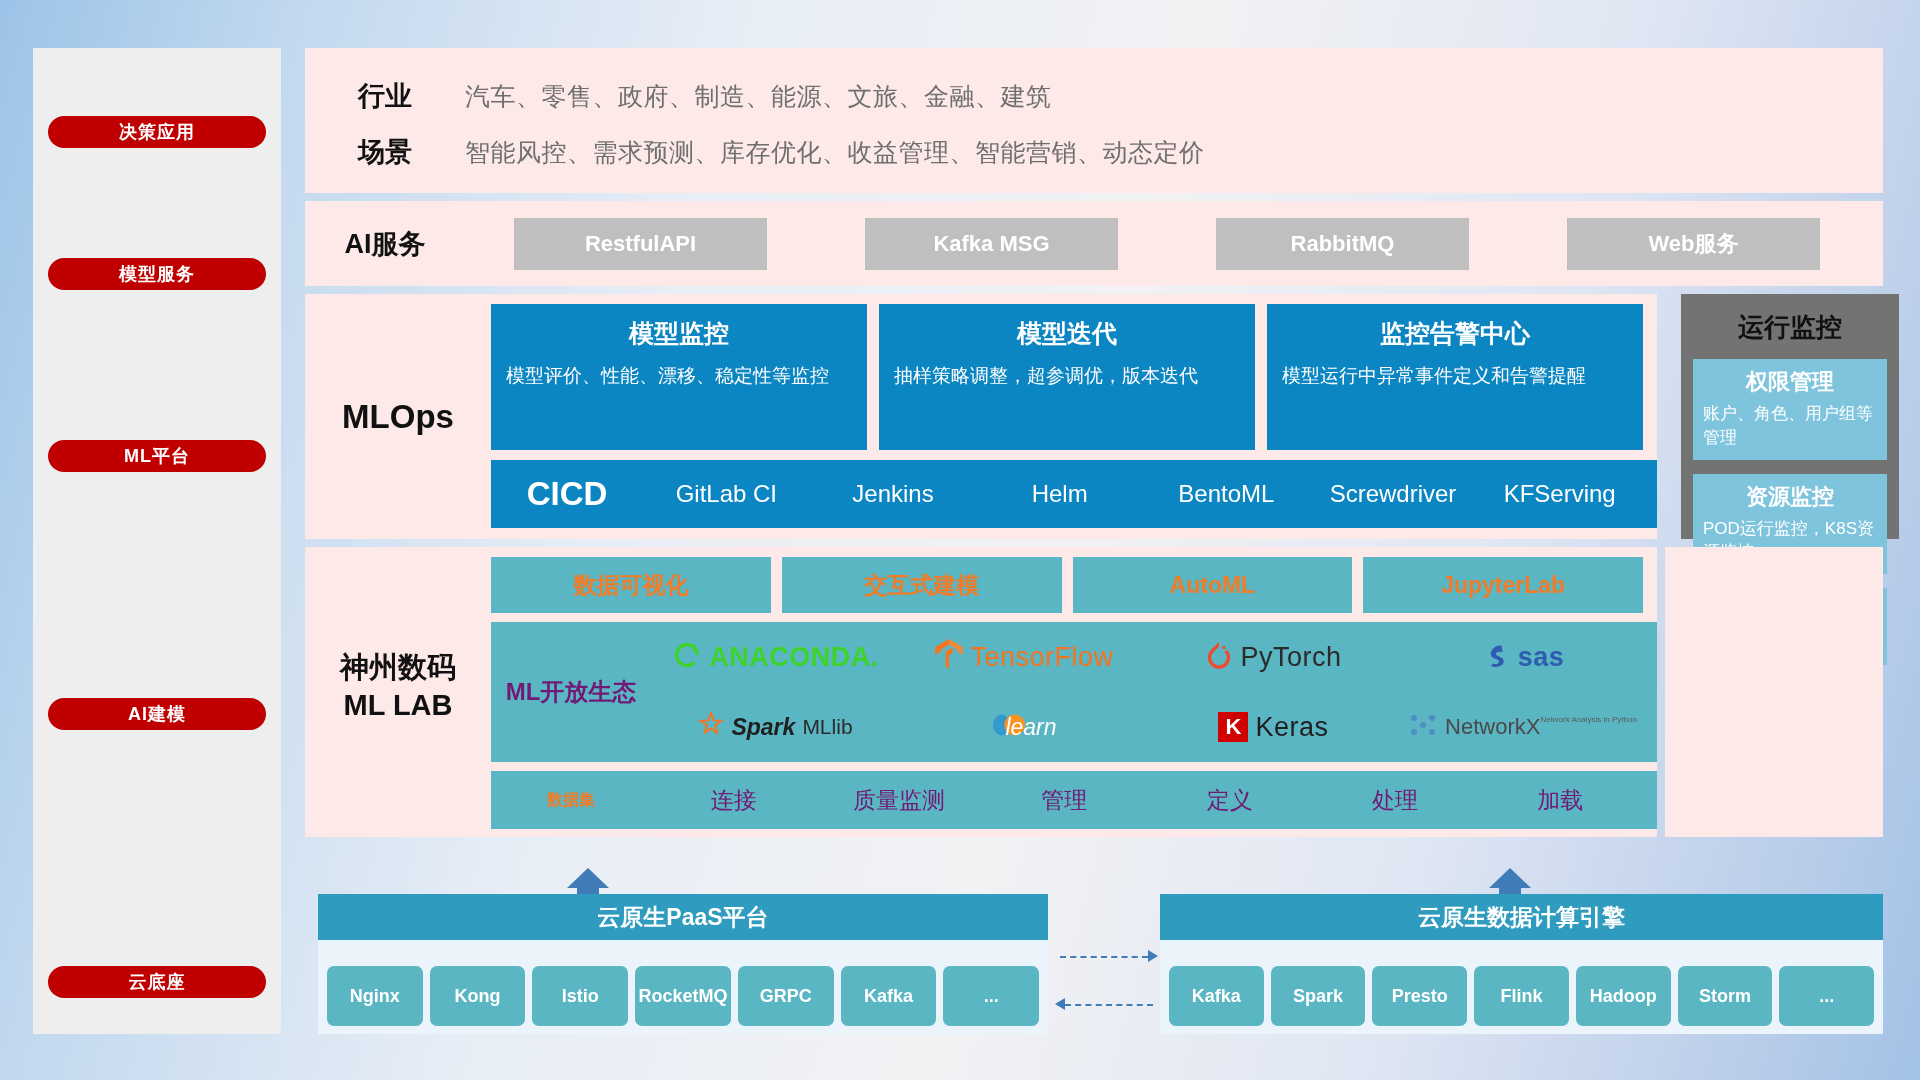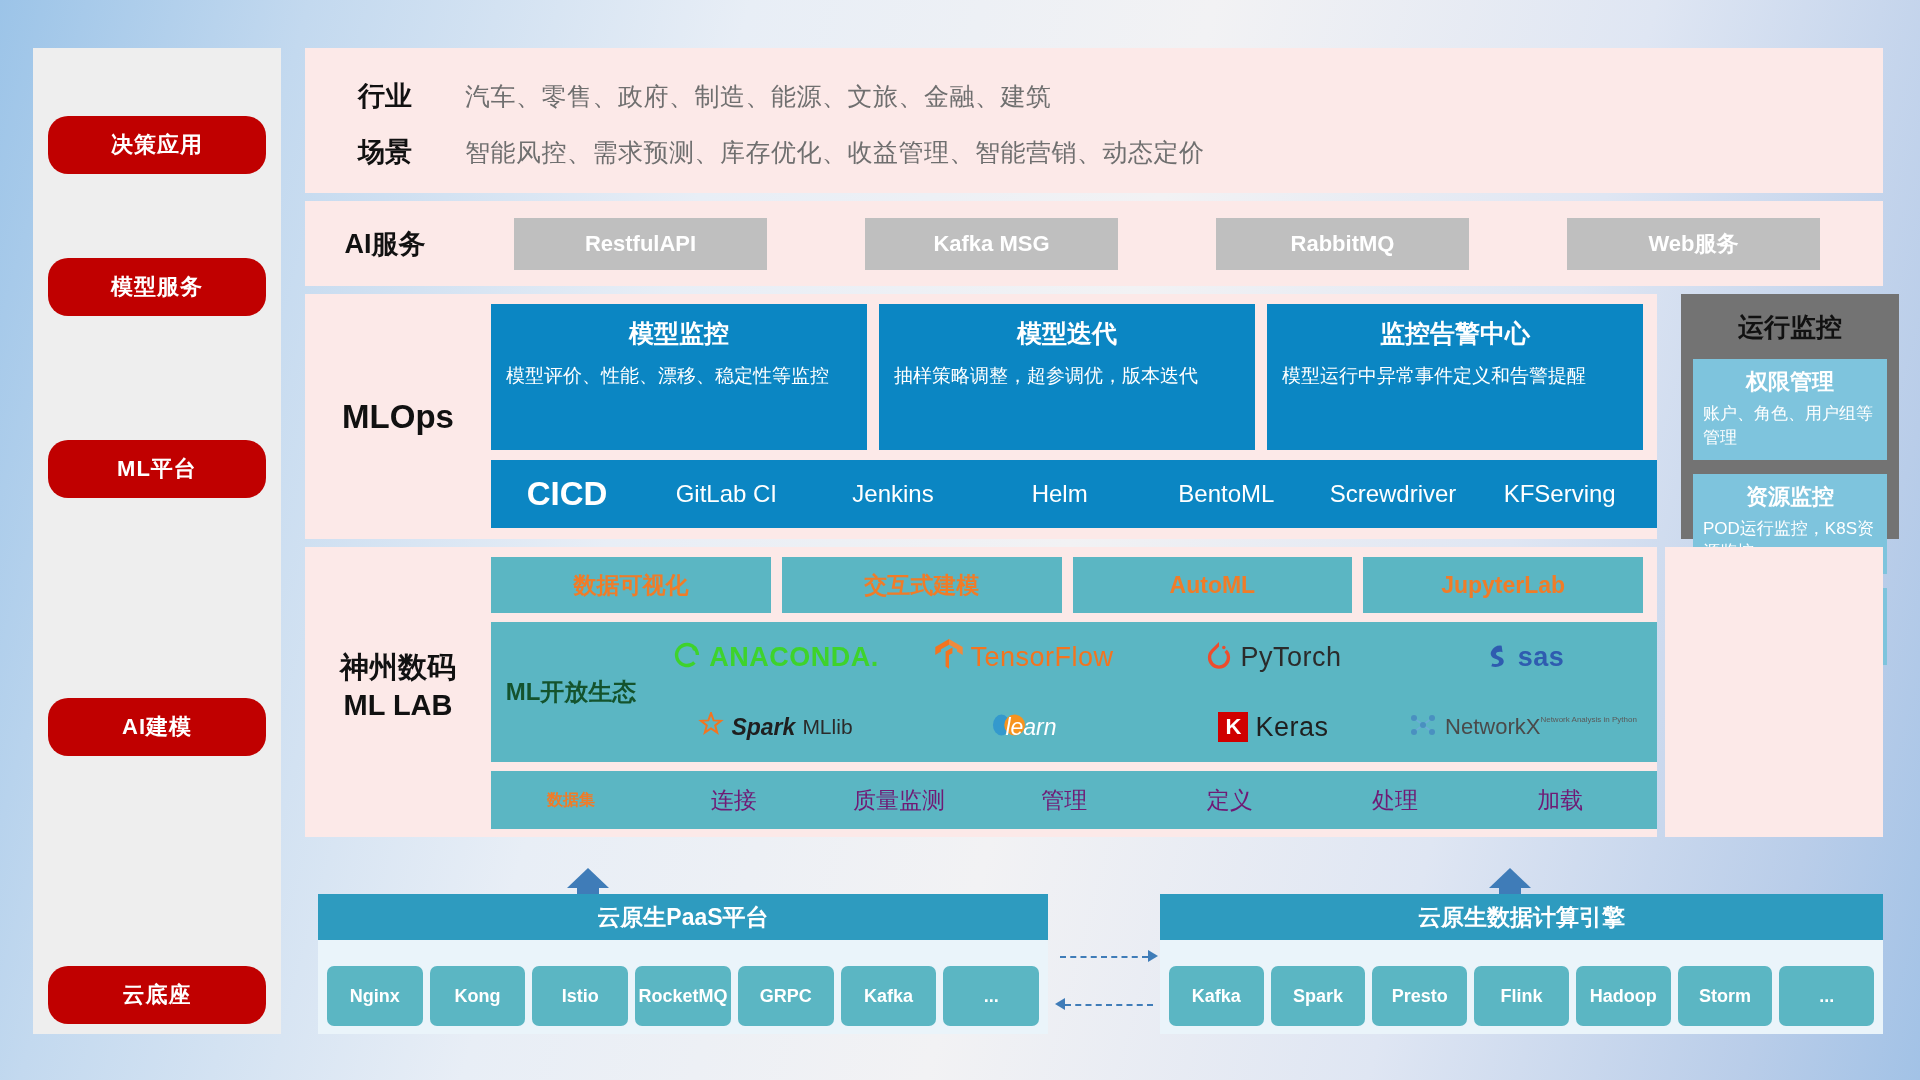--- a/index.html
+++ b/index.html
@@ -10,23 +10,23 @@
     position:relative;
   }
   #stage { position:absolute; left:0; top:0; width:1920px; height:1080px; }
 
   
   #rail {
     position:absolute; left:33px; top:48px; width:248px; height:986px;
     background:#eeeeee;
   }
   .rail-btn {
-    position:absolute; left:15px; width:218px; height:58px;
+    position:absolute; left:15px; width:218px; height:32px;
     background:#c00000; border-radius:20px;
-    color:#fff; font-weight:bold; font-size:22px;
+    color:#fff; font-weight:bold; font-size:18px;
     display:flex; align-items:center; justify-content:center;
     letter-spacing:1px;
   }
   #rb0{ top:68px; } #rb1{ top:210px; } #rb2{ top:392px; }
   #rb3{ top:650px; } #rb4{ top:918px; }
 
   
   #main { position:absolute; left:305px; top:48px; width:1578px; }
 
   .band { background:#fce9e8; position:relative; }
@@ -106,21 +106,21 @@
   #lab-tools { margin-left:186px; display:flex; gap:11px; padding-right:14px; height:56px; }
   .lab-tool {
     flex:1; background:#5bb6c3; color:#f07c28; font-weight:bold; font-size:23px;
     display:flex; align-items:center; justify-content:center;
   }
   #lab-eco {
     margin-left:186px; margin-top:9px; height:140px; background:#5bb6c3;
     display:flex; align-items:center; padding-right:10px; overflow:hidden;
   }
   #lab-eco .eco-label {
-    width:160px; flex:0 0 160px; text-align:center; color:#14532d;
+    width:160px; flex:0 0 160px; text-align:center; color:#701a75;
     font-size:24px; font-weight:bold;
   }
   #logo-grid {
     flex:1; display:grid; grid-template-columns:repeat(4,1fr); grid-template-rows:1fr 1fr;
     align-items:center; justify-items:center; height:100%;
   }
   .logo { display:flex; align-items:center; gap:7px; }
   .logo .lt { font-size:27px; letter-spacing:.5px; }
 
   #lab-data {

